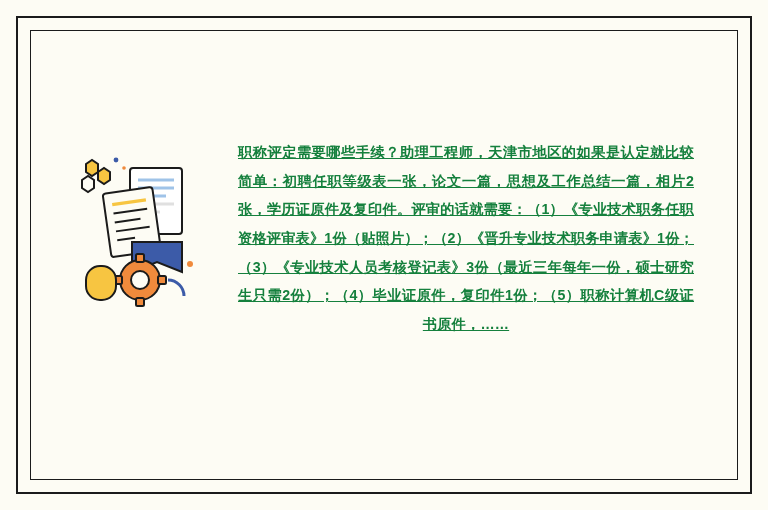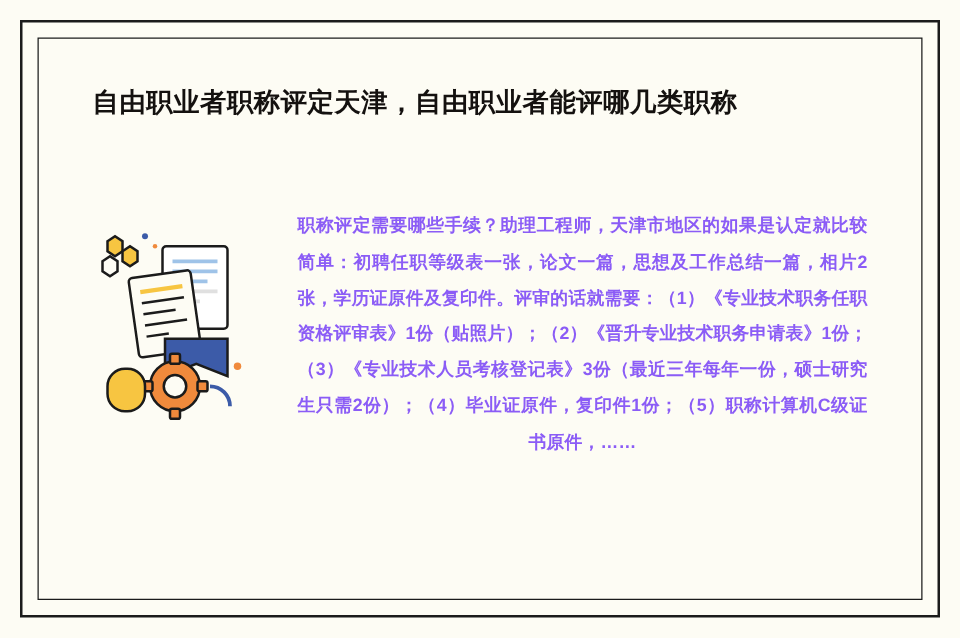--- a/index.html
+++ b/index.html
@@ -70,38 +70,38 @@
     margin-left: 4px;
   }
   .illustration svg {
     display: block;
   }
   .paragraph {
     flex: 1;
     font-size: 14.2px;
     font-weight: bold;
     line-height: 2.02;
-    color: #8b5cf6;
+    color: #15803d;
     text-align: justify;
     text-align-last: center;
     letter-spacing: 0.2px;
     padding-left: 16px;
     padding-right: 6px;
     margin-top: 2px;
+    text-decoration: underline;
   }
 </style>
 </head>
 <body>
 
 <div class="page">
   <div class="outer-border"></div>
   <div class="inner-border"></div>
 
   <div class="content">
-    <h1 class="title">自由职业者职称评定天津，自由职业者能评哪几类职称</h1>
 
     <div class="body-area">
 
       <div class="illustration">
         <svg width="150" height="170" viewBox="0 0 150 170" xmlns="http://www.w3.org/2000/svg">
 
           <g stroke="#1b1b1b" stroke-width="2" fill="#f7c541">
             <polygon points="14,18 20,14 26,18 26,26 20,30 14,26"></polygon>
             <polygon points="26,26 32,22 38,26 38,34 32,38 26,34" fill="#f7c541"></polygon>
             <polygon points="10,34 16,30 22,34 22,42 16,46 10,42" fill="#fdfcf4"></polygon>

